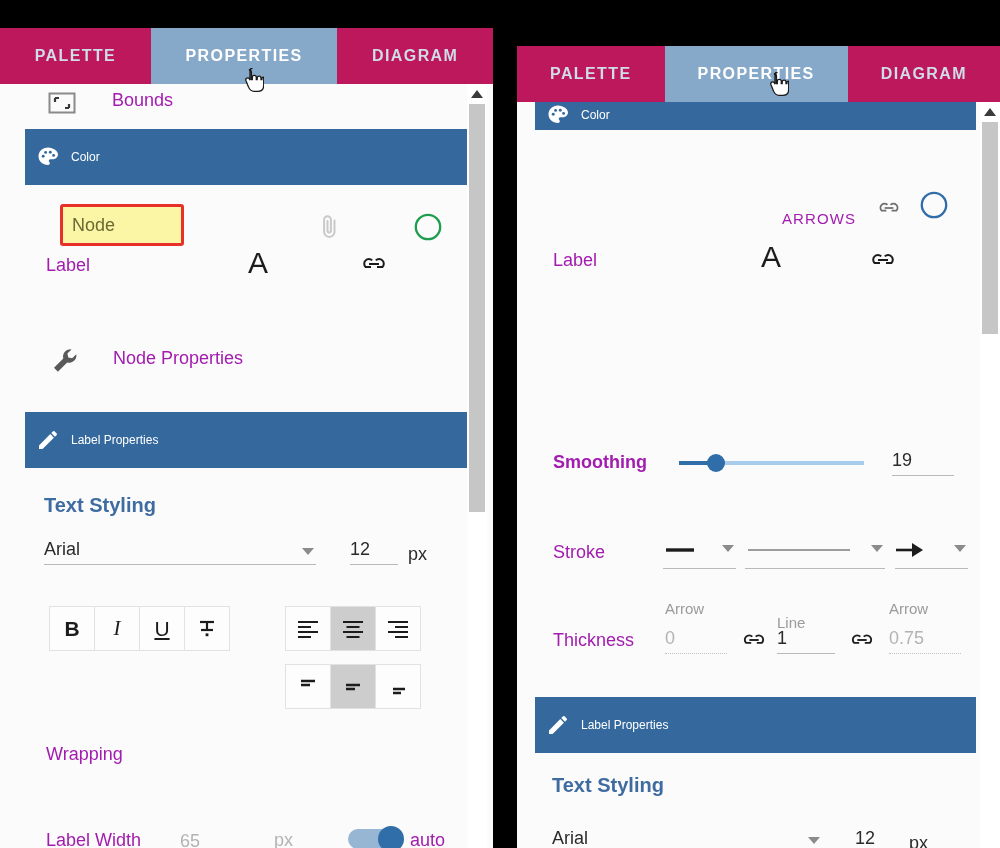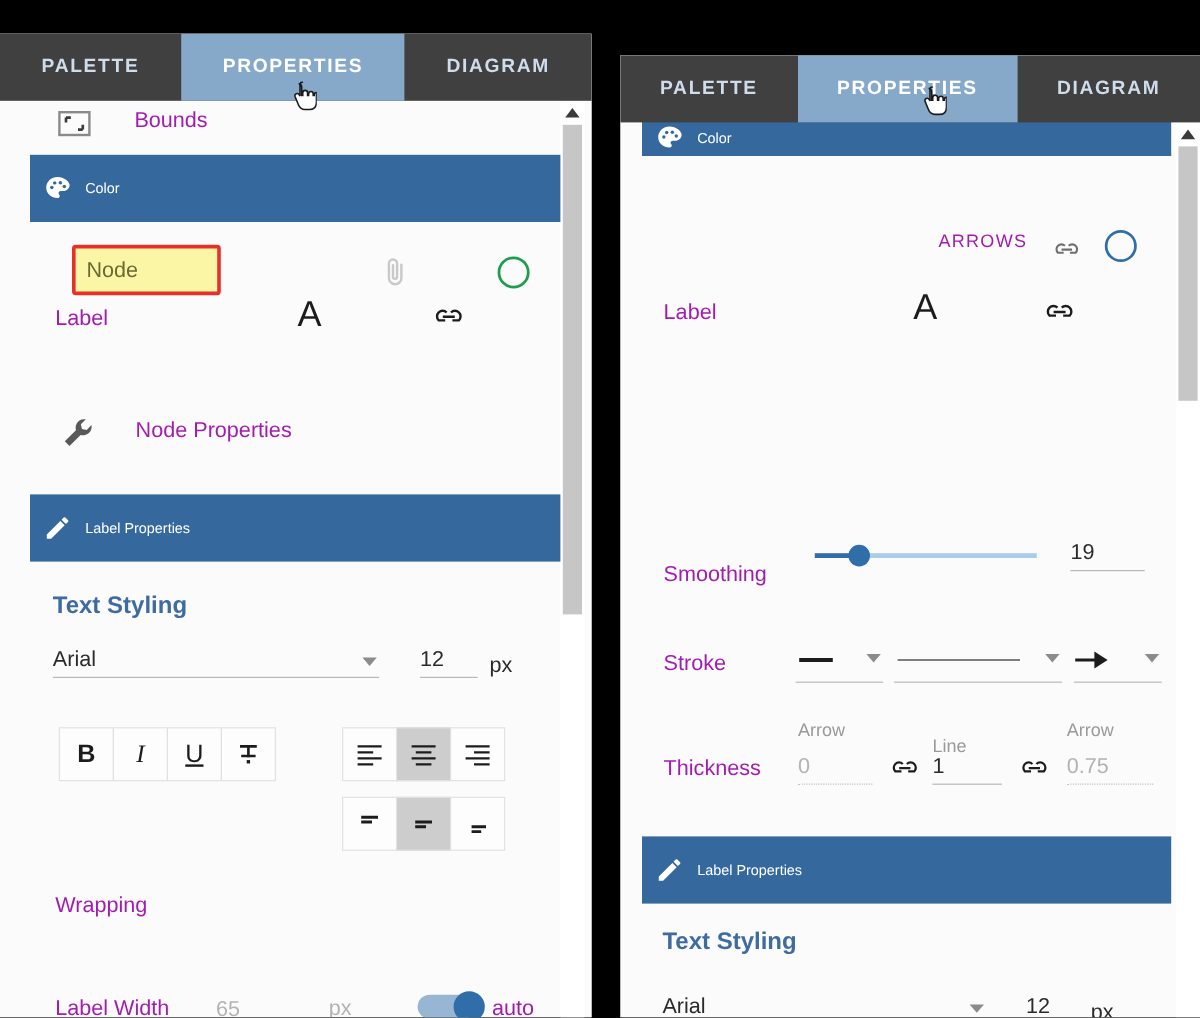--- a/index.html
+++ b/index.html
@@ -13,21 +13,21 @@
   .stage { position: relative; width: 1000px; height: 848px; background: #000; }
 
   
   .panel { position: absolute; background: #fbfbfb; overflow: hidden; }
   #panel-left  { left: 0px;   top: 28px; width: 493px; height: 820px; }
   #panel-right { left: 517px; top: 46px; width: 483px; height: 802px; }
 
   
   .tabbar {
     display: flex; align-items: stretch;
-    background: #404040; height: 56px; width: 100%;
+    background: #be185d; height: 56px; width: 100%;
     position: relative; z-index: 5;
   }
   .tab {
     flex: 1 1 auto; display: flex; align-items: center; justify-content: center;
     color: #cfdcea; font-size: 16px; font-weight: bold; letter-spacing: 1.4px;
     cursor: pointer; user-select: none;
   }
   .tab.active { background: #87a9c9; color: #ffffff; }
 
   .cursor-hand {
@@ -303,21 +303,21 @@
             <path d="M12 2.4C6.7 2.4 2.5 6.3 2.5 11.2c0 4.9 4.2 8.8 9.5 8.8 1 0 1.8-.8 1.8-1.7 0-.5-.2-.9-.5-1.2-.3-.3-.5-.7-.5-1.2 0-1 .8-1.7 1.8-1.7h2.1c3 0 5.3-2.2 5.3-5C22 6.3 17.5 2.4 12 2.4z" fill="#ffffff"></path>
             <circle cx="7.2" cy="11.2" r="1.45" fill="#35699e"></circle>
             <circle cx="9.6" cy="7.4" r="1.45" fill="#35699e"></circle>
             <circle cx="14.3" cy="7.2" r="1.45" fill="#35699e"></circle>
             <circle cx="17.6" cy="10.4" r="1.45" fill="#35699e"></circle>
           </svg>
         </div>
         <div class="sb-label" style="padding-top:26px;">Color</div>
       </div>
 
-      <div class="row-label small" style="left:265px;top:91px;letter-spacing:1.1px;">ARROWS</div>
+      <div class="row-label small" style="left:265px;top:108px;letter-spacing:1.1px;">ARROWS</div>
       <div style="position:absolute;left:358px;top:97px;">
         <svg width="28" height="18" viewBox="0 0 32 20">
           <path d="M13 13H7.6a4.6 4.6 0 0 1 0-6.6 4.6 4.6 0 0 1 6.6 0" fill="none" stroke="#6f6f6f" stroke-width="2"></path>
           <path d="M19 13h5.4a4.6 4.6 0 0 0 0-6.6 4.6 4.6 0 0 0-6.6 0" fill="none" stroke="#6f6f6f" stroke-width="2"></path>
           <path d="M11 10h10" stroke="#6f6f6f" stroke-width="2"></path>
         </svg>
       </div>
       <div style="position:absolute;left:402px;top:88px;">
         <svg width="30" height="30" viewBox="0 0 30 30">
           <circle cx="15" cy="15" r="12.2" fill="none" stroke="#2f6ea8" stroke-width="2.3"></circle>
@@ -328,21 +328,21 @@
       <div style="position:absolute;left:244px;top:138px;font-size:30px;color:#1c1c1c;">A</div>
       <div style="position:absolute;left:350px;top:148px;">
         <svg width="32" height="20" viewBox="0 0 32 20">
           <path d="M13 13H7.6a4.6 4.6 0 0 1 0-6.6 4.6 4.6 0 0 1 6.6 0" fill="none" stroke="#1c1c1c" stroke-width="2"></path>
           <path d="M19 13h5.4a4.6 4.6 0 0 0 0-6.6 4.6 4.6 0 0 0-6.6 0" fill="none" stroke="#1c1c1c" stroke-width="2"></path>
           <path d="M11 10h10" stroke="#1c1c1c" stroke-width="2"></path>
         </svg>
       </div>
 
 
-      <div class="row-label" style="left:36px;top:366px;">Smoothing</div>
+      <div class="row-label" style="left:36px;top:350px;font-weight:bold;">Smoothing</div>
       <div class="slider" style="left:162px;top:351px;width:185px;">
         <div class="trk-on" style="width:36px;"></div>
         <div class="trk-off" style="left:36px;"></div>
         <div class="knob" style="left:28px;"></div>
       </div>
       <div class="field" style="left:375px;top:338px;width:62px;height:36px;">
         <span class="fval">19</span>
       </div>
 
       <div class="row-label" style="left:36px;top:440px;">Stroke</div>

